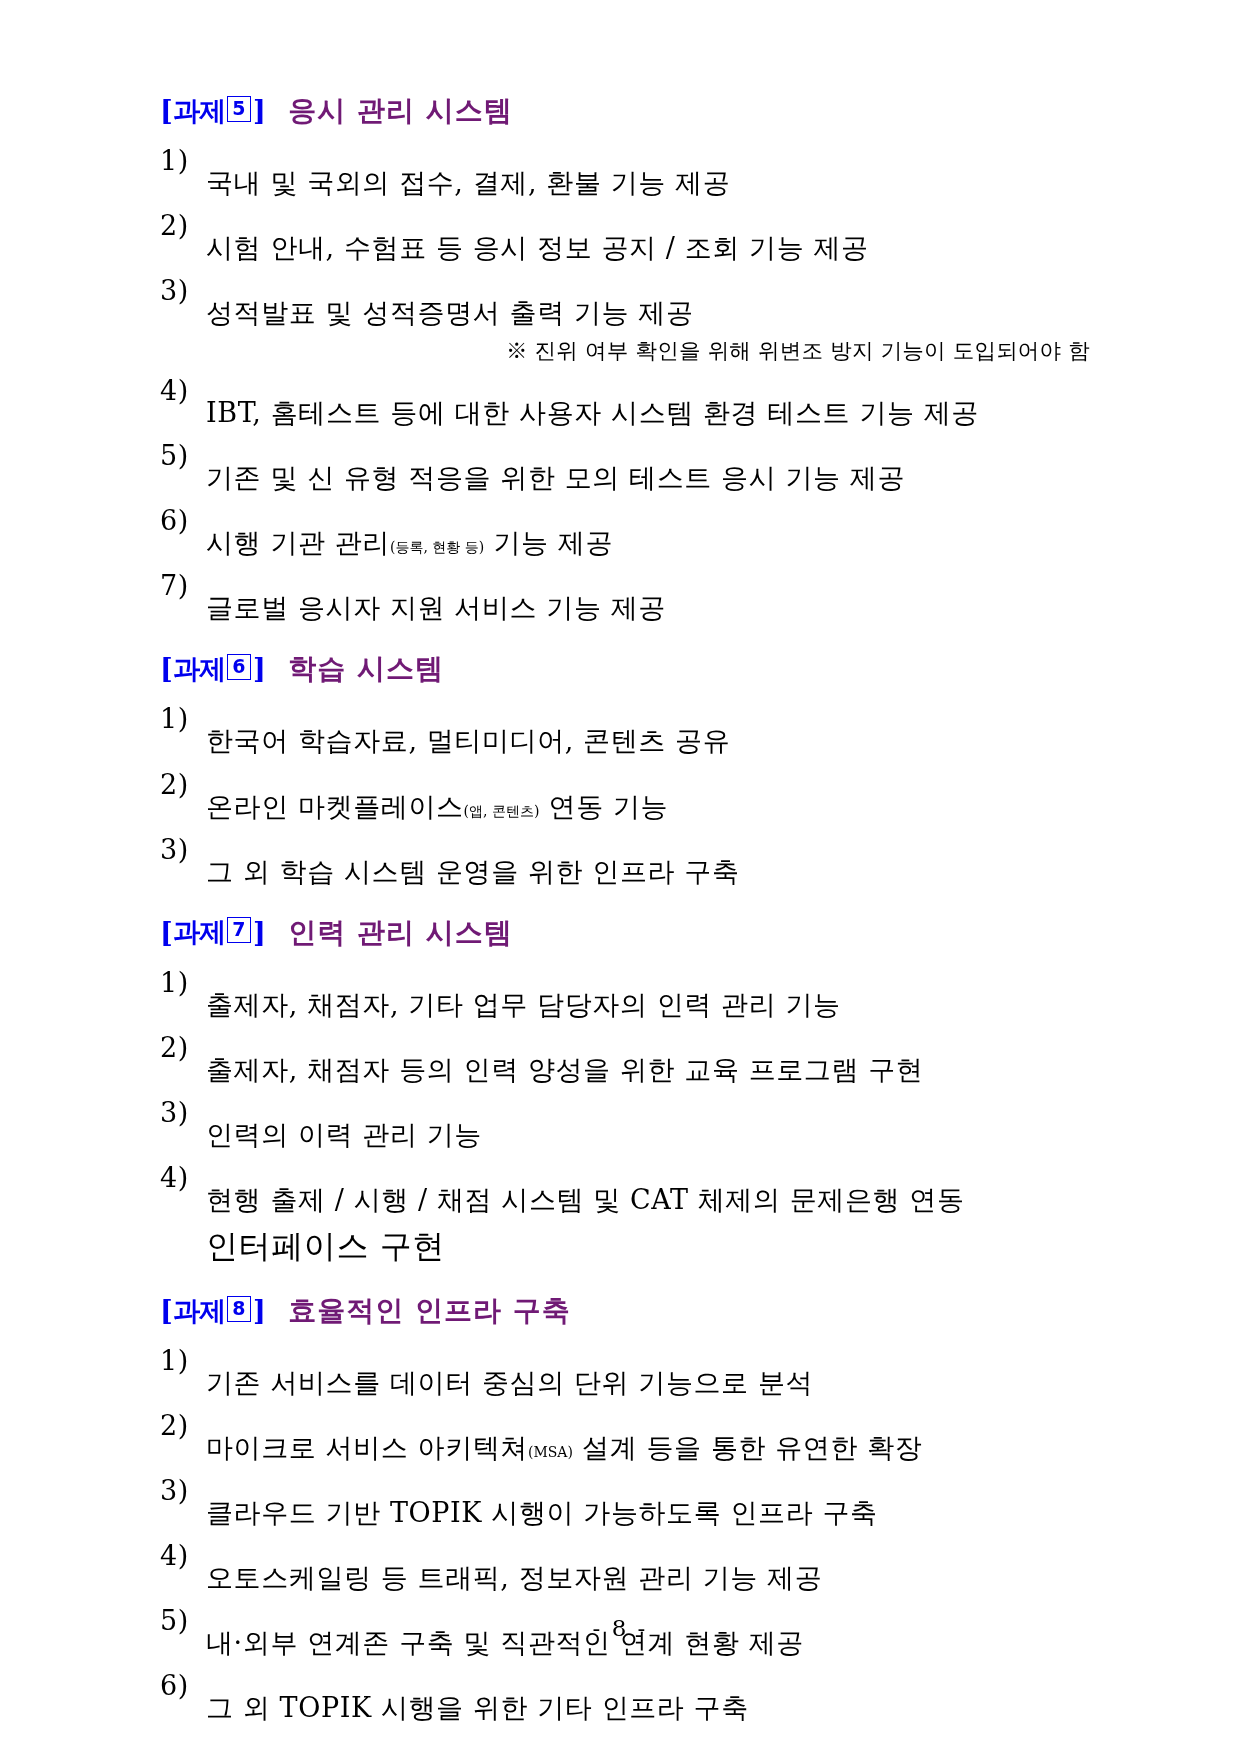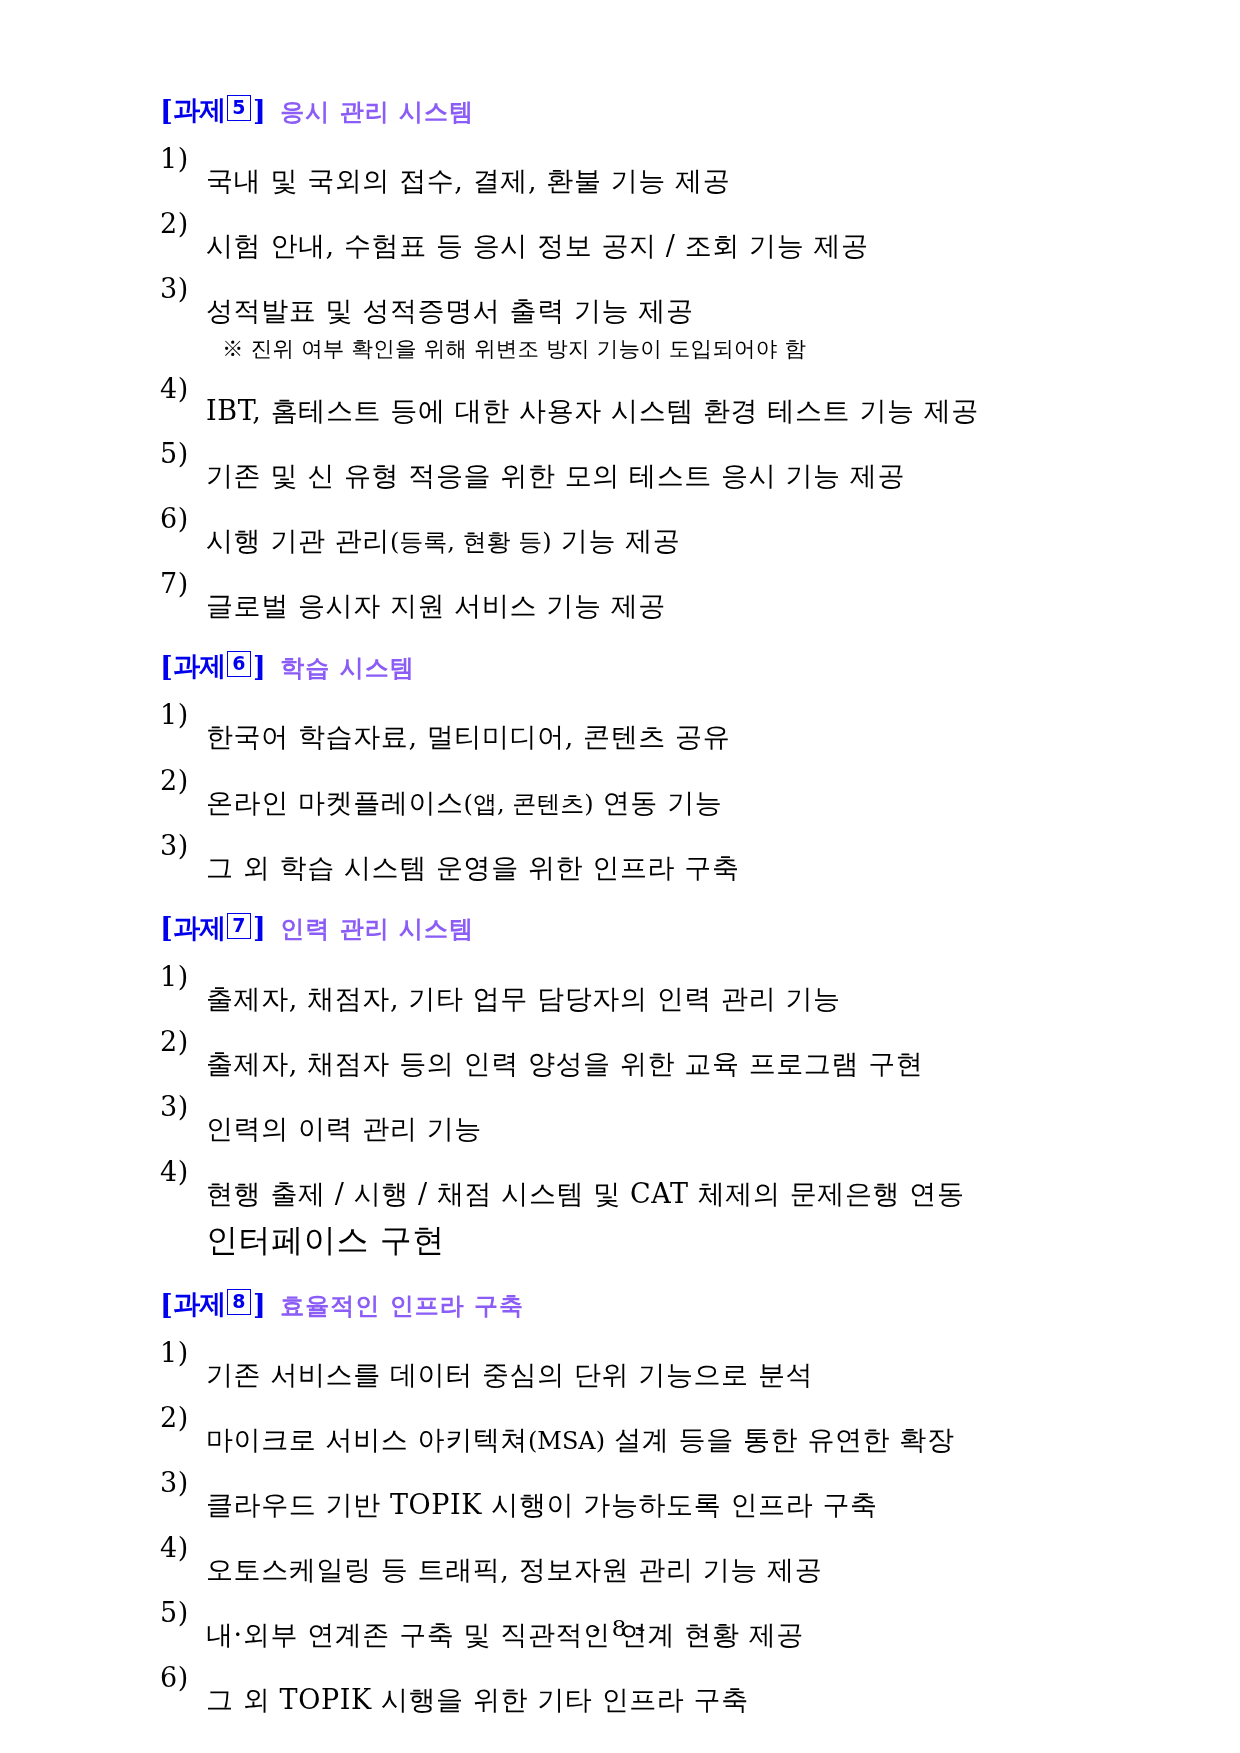--- a/index.html
+++ b/index.html
@@ -48,23 +48,23 @@
     color: #0000ee;
     font-size: 19px;
     line-height: 1;
     padding: 2px 4px 3px 4px;
     margin: 0 2px;
     font-family: "DejaVu Sans", "Liberation Sans", sans-serif;
     position: relative;
     top: -2px;
   }
   .task-title {
-    color: #8b5cf6;
-    margin-left: 14px;
-    font-size: 24px;
+    color: #701a75;
+    margin-left: 22px;
+    font-size: 28px;
     letter-spacing: 1px;
   }
 
   
   .item {
     display: flex;
     font-size: 27px;
     line-height: 1.52;
     margin: 0 0 2px 0;
     letter-spacing: 0.6px;
@@ -72,29 +72,30 @@
   .item .marker {
     width: 46px;
     flex: 0 0 46px;
     text-align: left;
   }
   .item .text {
     flex: 1 1 auto;
     margin-top: 22px;
   }
   .item .text .small {
-    font-size: 24px;
+    font-size: 14px;
     letter-spacing: 0;
   }
   .note {
     font-size: 21.5px;
     line-height: 1.5;
     margin: 0 0 3px 0;
     padding-left: 62px;
     letter-spacing: 0.2px;
+    text-align: right;
   }
   .block {
     margin-bottom: 22px;
   }
   .block:last-of-type { margin-bottom: 0; }
 
   .indent-cont {
     padding-left: 46px;
     font-size: 32px;
     line-height: 1.52;

